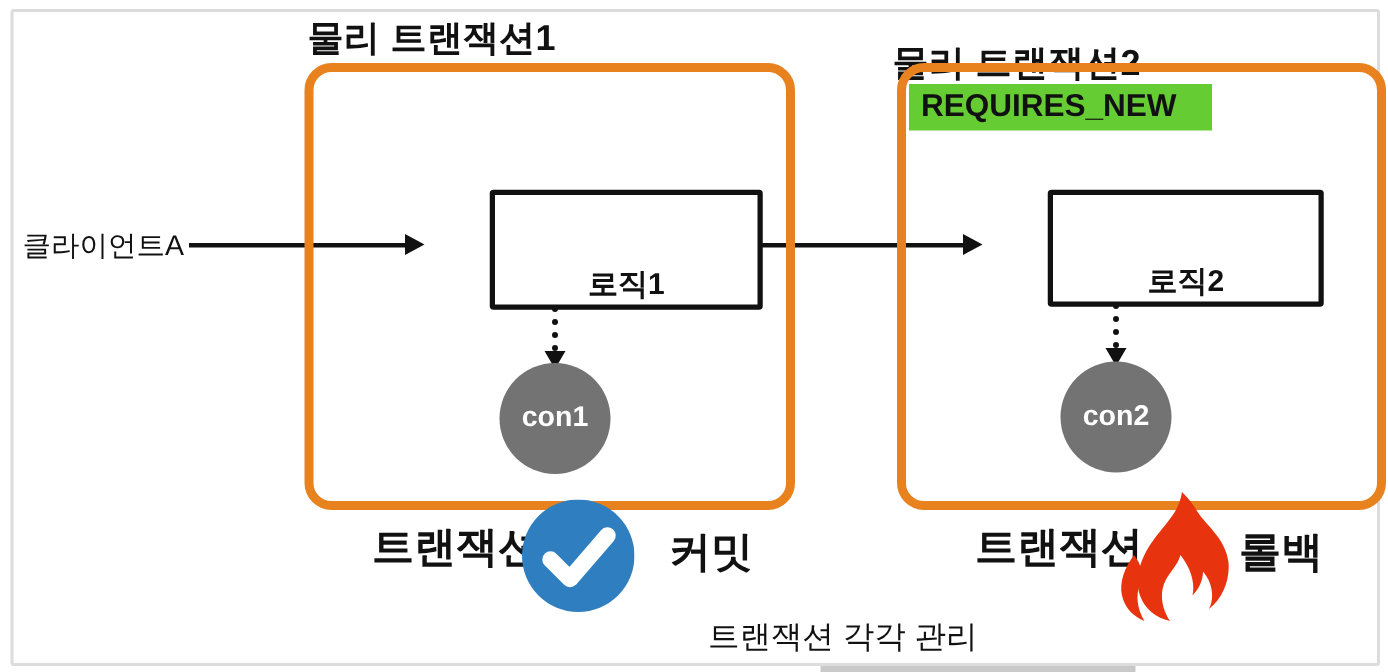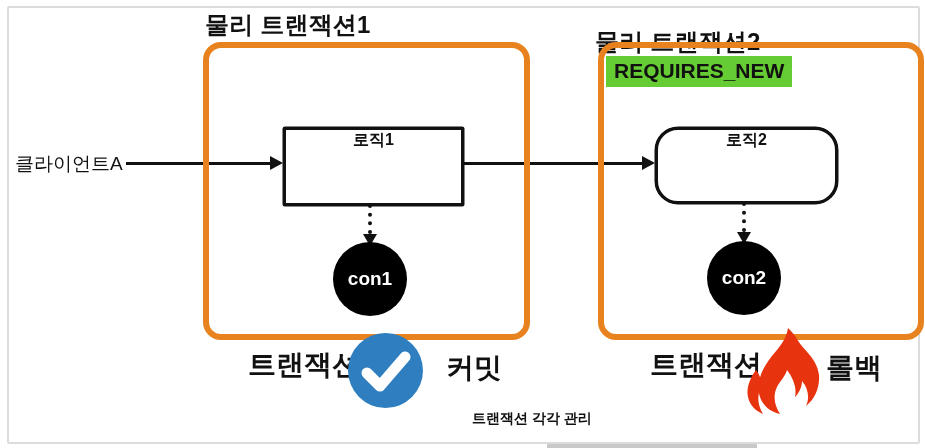--- a/index.html
+++ b/index.html
@@ -21,66 +21,67 @@
   .tx-box{
     border:6px solid var(--orange,#e8821e);
     border-radius:18px;background:transparent;z-index:5;
     pointer-events:none;
   }
   .tx-box-1{left:203px;top:42px;width:315px;height:286px;}
   .tx-box-2{left:598px;top:42px;width:314px;height:286px;}
   .badge{
     left:606px;top:56px;z-index:6;
     background:var(--green,#66cc33);
-    font-size:21px;font-weight:bold;padding:3px 8px 4px 8px;
+    font-size:21px;font-weight:bold;padding:3px 24px 4px 8px;
   }
   .client-label{left:15px;top:151px;font-size:19px;font-weight:normal;z-index:3;}
   .h-line{height:3px;background:var(--black,#111);z-index:2;}
   .h-line-1{left:126px;top:162px;width:146px;}
   .h-line-2{left:458px;top:162px;width:186px;}
   .h-head{
     width:0;height:0;z-index:2;
     border-top:7px solid transparent;border-bottom:7px solid transparent;
     border-left:13px solid var(--black,#111);
   }
   .h-head-1{left:270px;top:156px;}
   .h-head-2{left:642px;top:156px;}
   .logic-box{
     border:3.5px solid var(--black,#111);border-radius:2px;background:#fff;
-    display:flex;align-items:flex-start;justify-content:center;
-    font-size:16px;font-weight:bold;z-index:4;
+    display:flex;align-items:flex-end;justify-content:center;
+    font-size:20px;font-weight:bold;z-index:4;
     box-shadow:0 0 0 0.5px var(--black,#111);
+    margin-left:44px;
   }
   .logic-box-1{left:283px;top:127px;width:175px;height:73px;}
-  .logic-box-2{left:655px;top:127px;width:177px;height:71px;border-radius:23px;}
+  .logic-box-2{left:655px;top:127px;width:177px;height:71px;}
   .v-dotted{width:0;border-left:4px dotted var(--black,#111);z-index:2;}
   .v-dotted-1{left:368px;top:204px;height:30px;}
   .v-dotted-2{left:742px;top:202px;height:30px;}
   .v-head{
     width:0;height:0;z-index:2;
     border-left:7px solid transparent;border-right:7px solid transparent;
     border-top:12px solid var(--black,#111);
   }
   .v-head-1{left:363px;top:234px;}
   .v-head-2{left:737px;top:232px;}
   .con-circle{
-    width:74px;height:74px;border-radius:50%;background:#000000;
+    width:74px;height:74px;border-radius:50%;background:#737373;
     color:#fff;font-size:19px;font-weight:bold;
     display:flex;align-items:center;justify-content:center;z-index:4;
   }
   .con-circle-1{left:333px;top:242px;}
   .con-circle-2{left:707px;top:241px;text-align:center;}
   .caption-text{font-size:28px;font-weight:bold;z-index:3;}
   .cap1-prefix{left:248px;top:346px;}
   .cap1-suffix{left:430px;top:349px;margin-left:16px;}
   .cap2-prefix{left:650px;top:346px;}
   .cap2-suffix{left:826px;top:349px;}
   .check-icon{left:348px;top:333px;width:75px;height:75px;z-index:6;}
   .fire-icon{left:744px;top:326px;width:76px;height:88px;z-index:6;}
-  .bottom-title{left:472px;top:410px;font-size:14px;font-weight:bold;z-index:3;}
+  .bottom-title{left:472px;top:410px;font-size:21px;font-weight:normal;z-index:3;}
   .scroll-hint{left:547px;top:444px;width:210px;height:4px;background:#c9c9c9;z-index:1;}
   svg{display:block;}
 </style>
 </head>
 <body>
 
 <div class="abs frame"></div>
 
 <div class="abs group-title" style="left:205px;top:9px;">물리 트랜잭션1</div>
 <div class="abs group-title" style="left:595px;top:26px;">물리 트랜잭션2</div>

